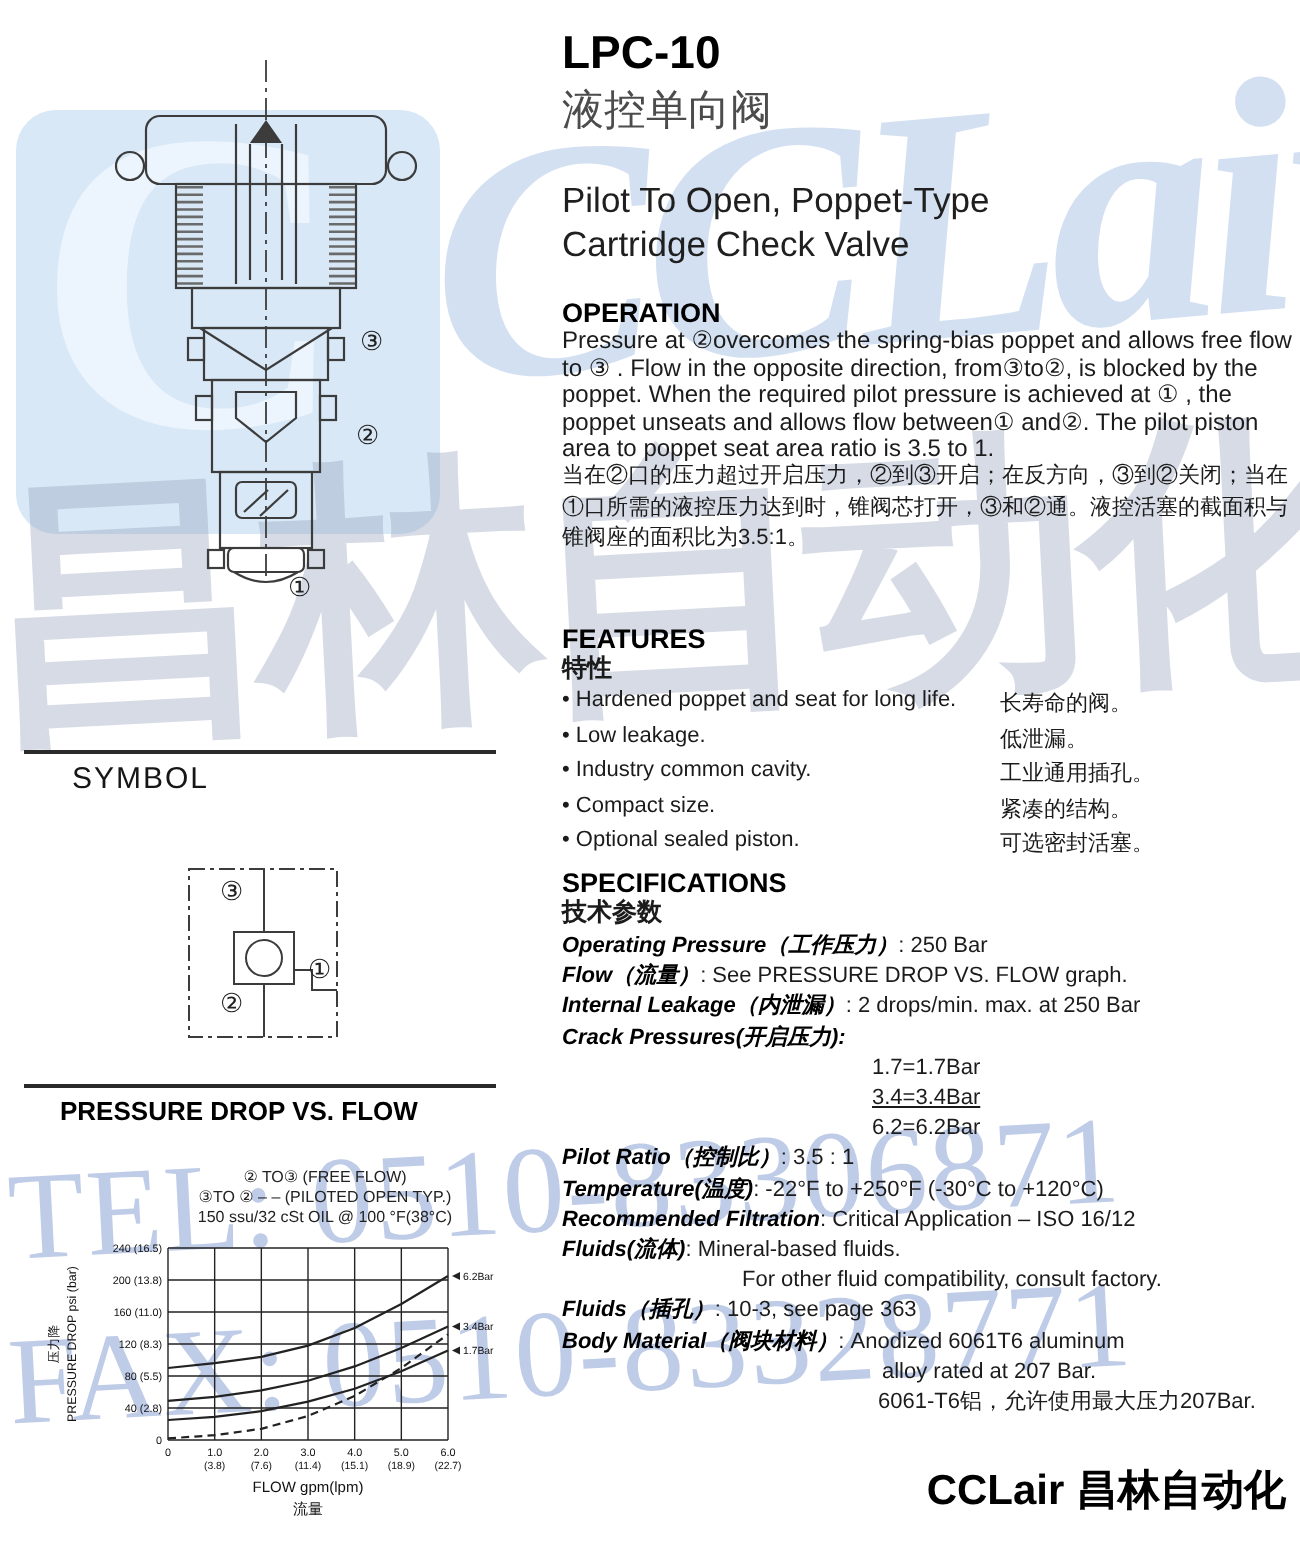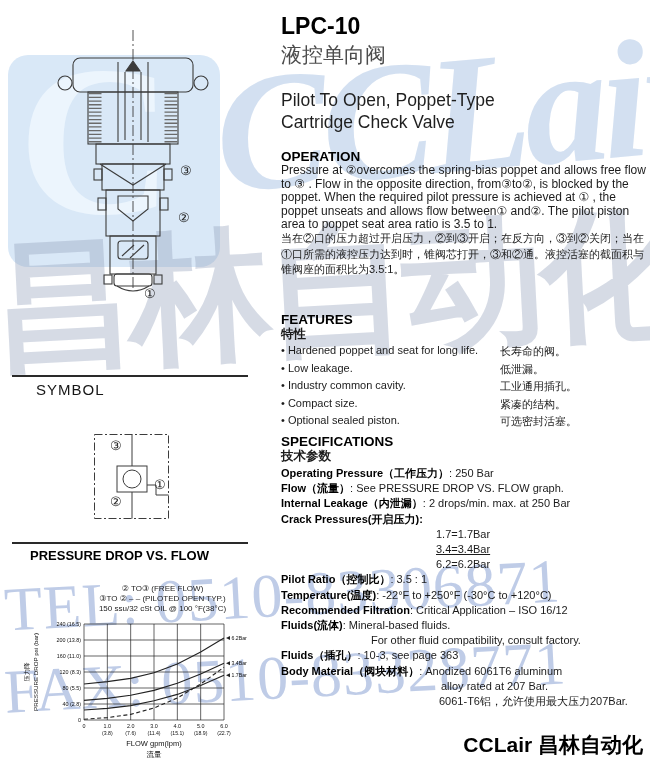--- a/index.html
+++ b/index.html
@@ -44,21 +44,21 @@
   .op-cn{position:absolute;left:0;top:231px;width:368px;font-size:11px;line-height:15.6px;}
   .feat-h{position:absolute;left:0;top:312px;}
   .feat-hcn{position:absolute;left:0;top:326px;font-size:12.5px;font-weight:bold;}
   .feat-list{position:absolute;left:0;top:344px;width:368px;font-size:11px;}
   .feat-row{position:relative;height:17.5px;}
   .feat-en::before{content:"• ";}
   .feat-cn{position:absolute;left:219px;top:0;}
   .spec-h{position:absolute;left:0;top:434px;}
   .spec-hcn{position:absolute;left:0;top:448px;font-size:12.5px;font-weight:bold;}
   .spec-list{position:absolute;left:0;top:466px;width:368px;font-size:11px;line-height:15.2px;}
-  .spec-line b{color:#000;}
+  .spec-line b{color:#000;font-style:italic;}
   .footer-brand{position:absolute;left:281px;top:731px;width:362px;text-align:right;
                 font-size:21px;font-weight:600;color:#000;}
   svg{display:block;}
 </style>
 </head>
 <body>
 
 <div class="page">
 
   <div class="wm wm-box">

